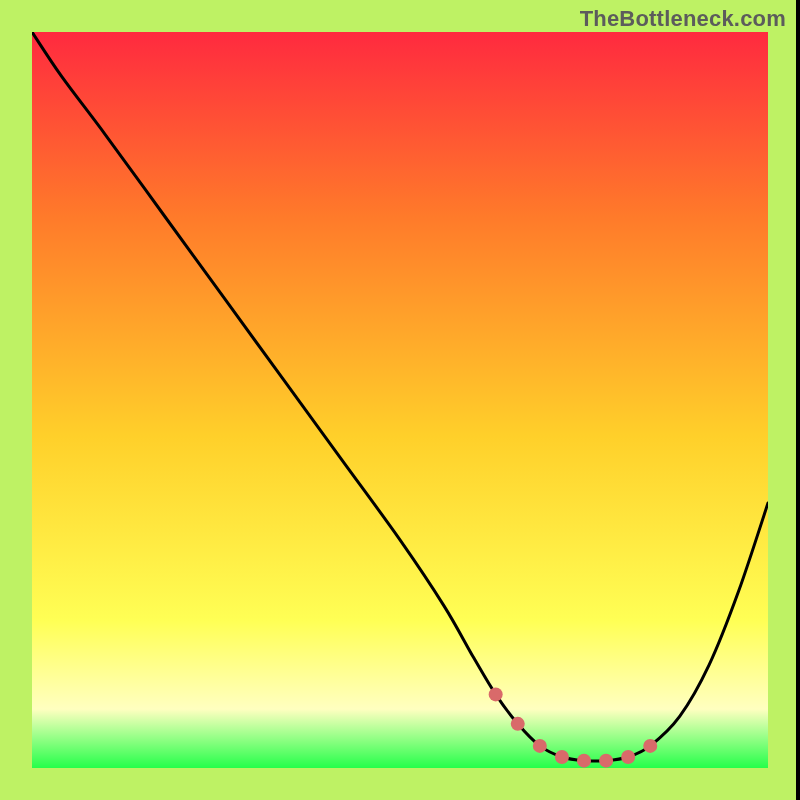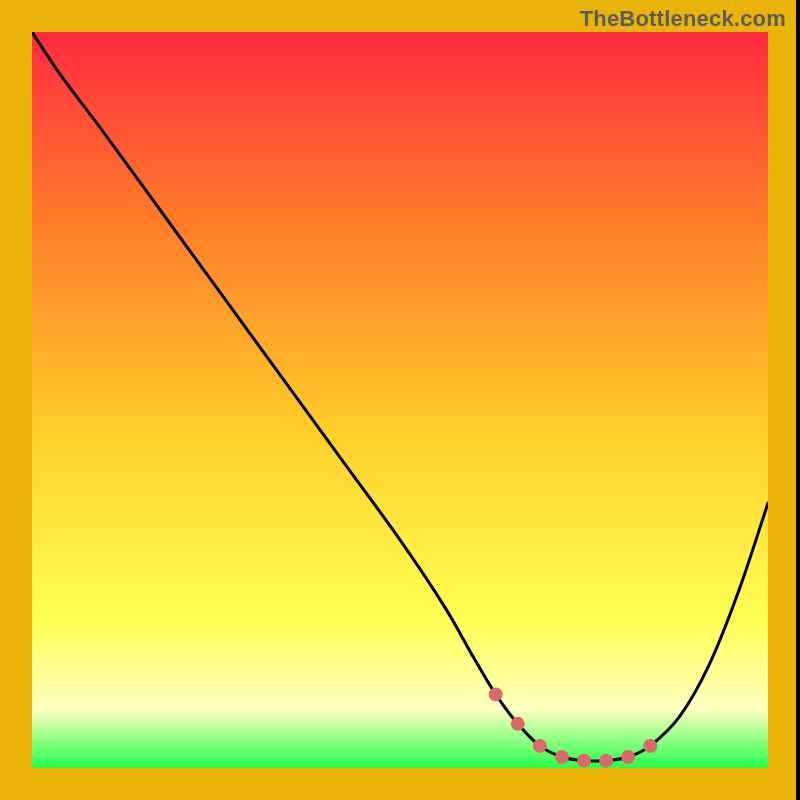--- a/index.html
+++ b/index.html
@@ -1,17 +1,17 @@
 <!DOCTYPE html>
 <html><head>
 <meta charset="utf-8">
 <style>
   * { margin: 0; padding: 0; box-sizing: border-box; }
   html, body { width: 800px; height: 800px; background: #000; overflow: hidden; }
-  .frame { position: relative; width: 796px; height: 800px; background: #eab308; }
+  .frame { position: relative; width: 796px; height: 800px; background: #bef264; }
   .watermark {
     position: absolute;
     top: 6px;
     right: 10px;
     font-family: Arial, Helvetica, sans-serif;
     font-size: 22px;
     font-weight: bold;
     color: #5c5c5c;
     letter-spacing: 0.2px;
   }

